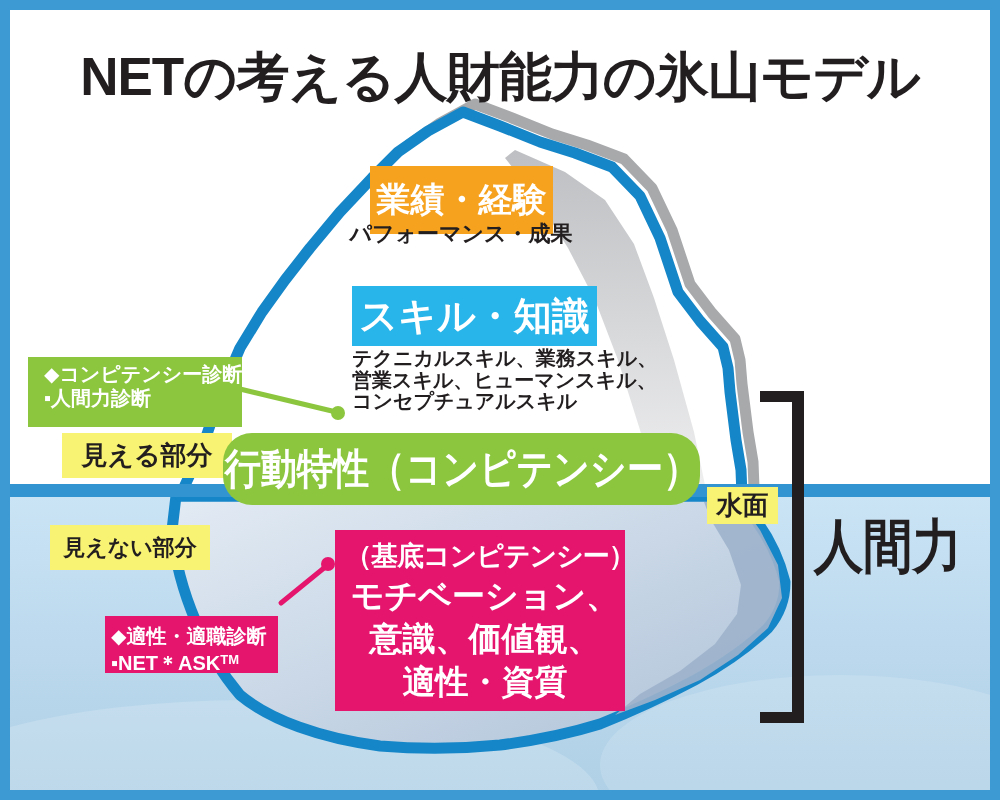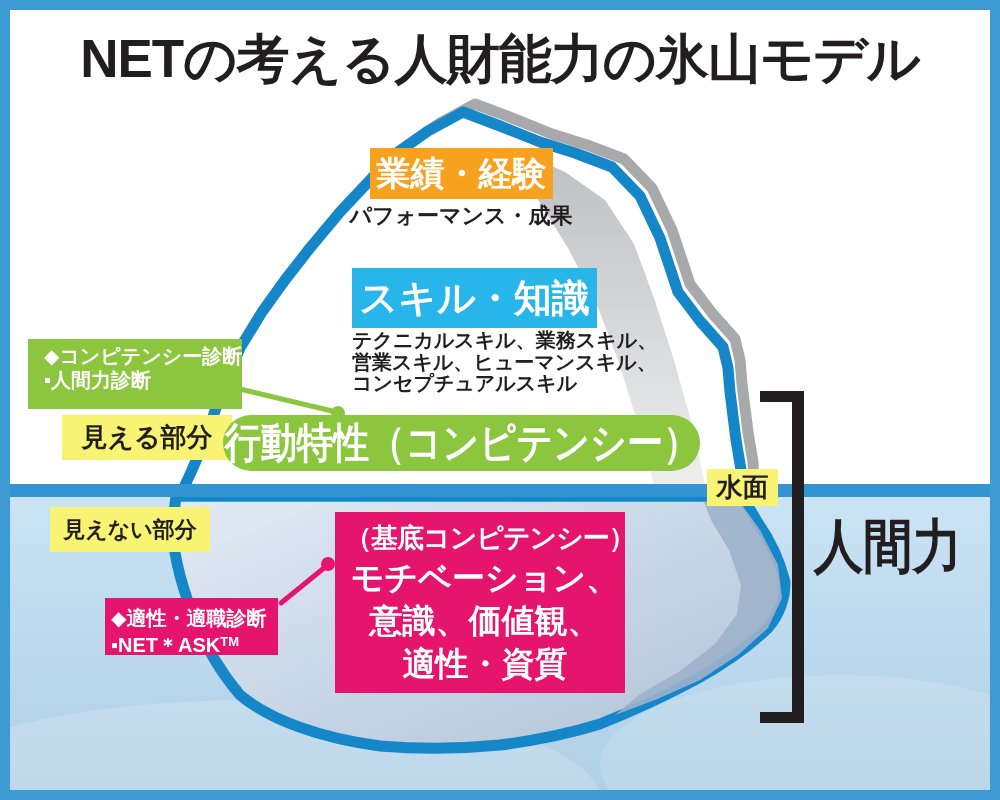--- a/index.html
+++ b/index.html
@@ -10,34 +10,34 @@
   .abs{position:absolute;}
   
   .water{left:0;top:484px;width:1000px;height:316px;
     background:linear-gradient(180deg,#CBE5F6 0%,#BEDAEE 45%,#AFD0E6 100%);}
   .waterline-bar{left:0;top:484px;width:1000px;height:13px;background:#3295D1;}
   
   .frame{left:0;top:0;width:1000px;height:800px;border:10px solid #3E9AD3;
     box-sizing:border-box;pointer-events:none;z-index:40;}
   svg.berg{left:0;top:0;z-index:2;}
   .waterline-bar{z-index:3;}
-  .lbl{z-index:5;}
+  .lbl{z-index:5;margin-top:18px;}
   
   .title{left:0;top:24px;width:1000px;text-align:center;font-size:53px;font-weight:900;
     letter-spacing:-1px;white-space:nowrap;}
   
   .box{display:flex;align-items:center;justify-content:center;color:#fff;font-weight:bold;
     white-space:nowrap;}
-  .box-performance{left:370px;top:148px;width:183px;height:51px;background:#F6A21E;font-size:34px;}
+  .box-performance{left:370px;top:148px;width:183px;height:68px;background:#F6A21E;font-size:34px;}
   .caption-performance{left:331px;top:201px;width:260px;text-align:center;font-size:22px;
     font-weight:bold;white-space:nowrap;}
   .box-skill{left:352px;top:268px;width:245px;height:60px;background:#27B5EA;font-size:38px;}
   .skill-detail{left:352px;top:330px;width:330px;font-size:20px;font-weight:bold;line-height:21.5px;
     white-space:nowrap;}
-  .box-competency{left:223px;top:415px;width:477px;height:56px;background:#8CC63F;font-size:42px;border-radius:29px;}
+  .box-competency{left:223px;top:415px;width:477px;height:72px;background:#8CC63F;font-size:42px;border-radius:29px;}
   .condense{display:inline-block;transform:scaleX(.86);transform-origin:center center;white-space:nowrap;}
   .box-base{left:335px;top:512px;width:290px;height:181px;background:#E5156D;color:#fff;
     font-weight:bold;text-align:center;padding-top:8px;box-sizing:border-box;padding-left:10px;}
   .box-base .l1{font-size:27px;line-height:36px;letter-spacing:-1px;white-space:nowrap;}
   .box-base .ln{font-size:33px;line-height:43px;white-space:nowrap;}
   
   .callout{color:#fff;font-weight:bold;box-sizing:border-box;}
   .callout-green{left:28px;top:339px;width:214px;height:70px;background:#8CC63F;
     font-size:20px;line-height:24px;padding:5px 0 0 16px;white-space:nowrap;}
   .callout-pink{left:105px;top:598px;width:173px;height:57px;background:#E5156D;

